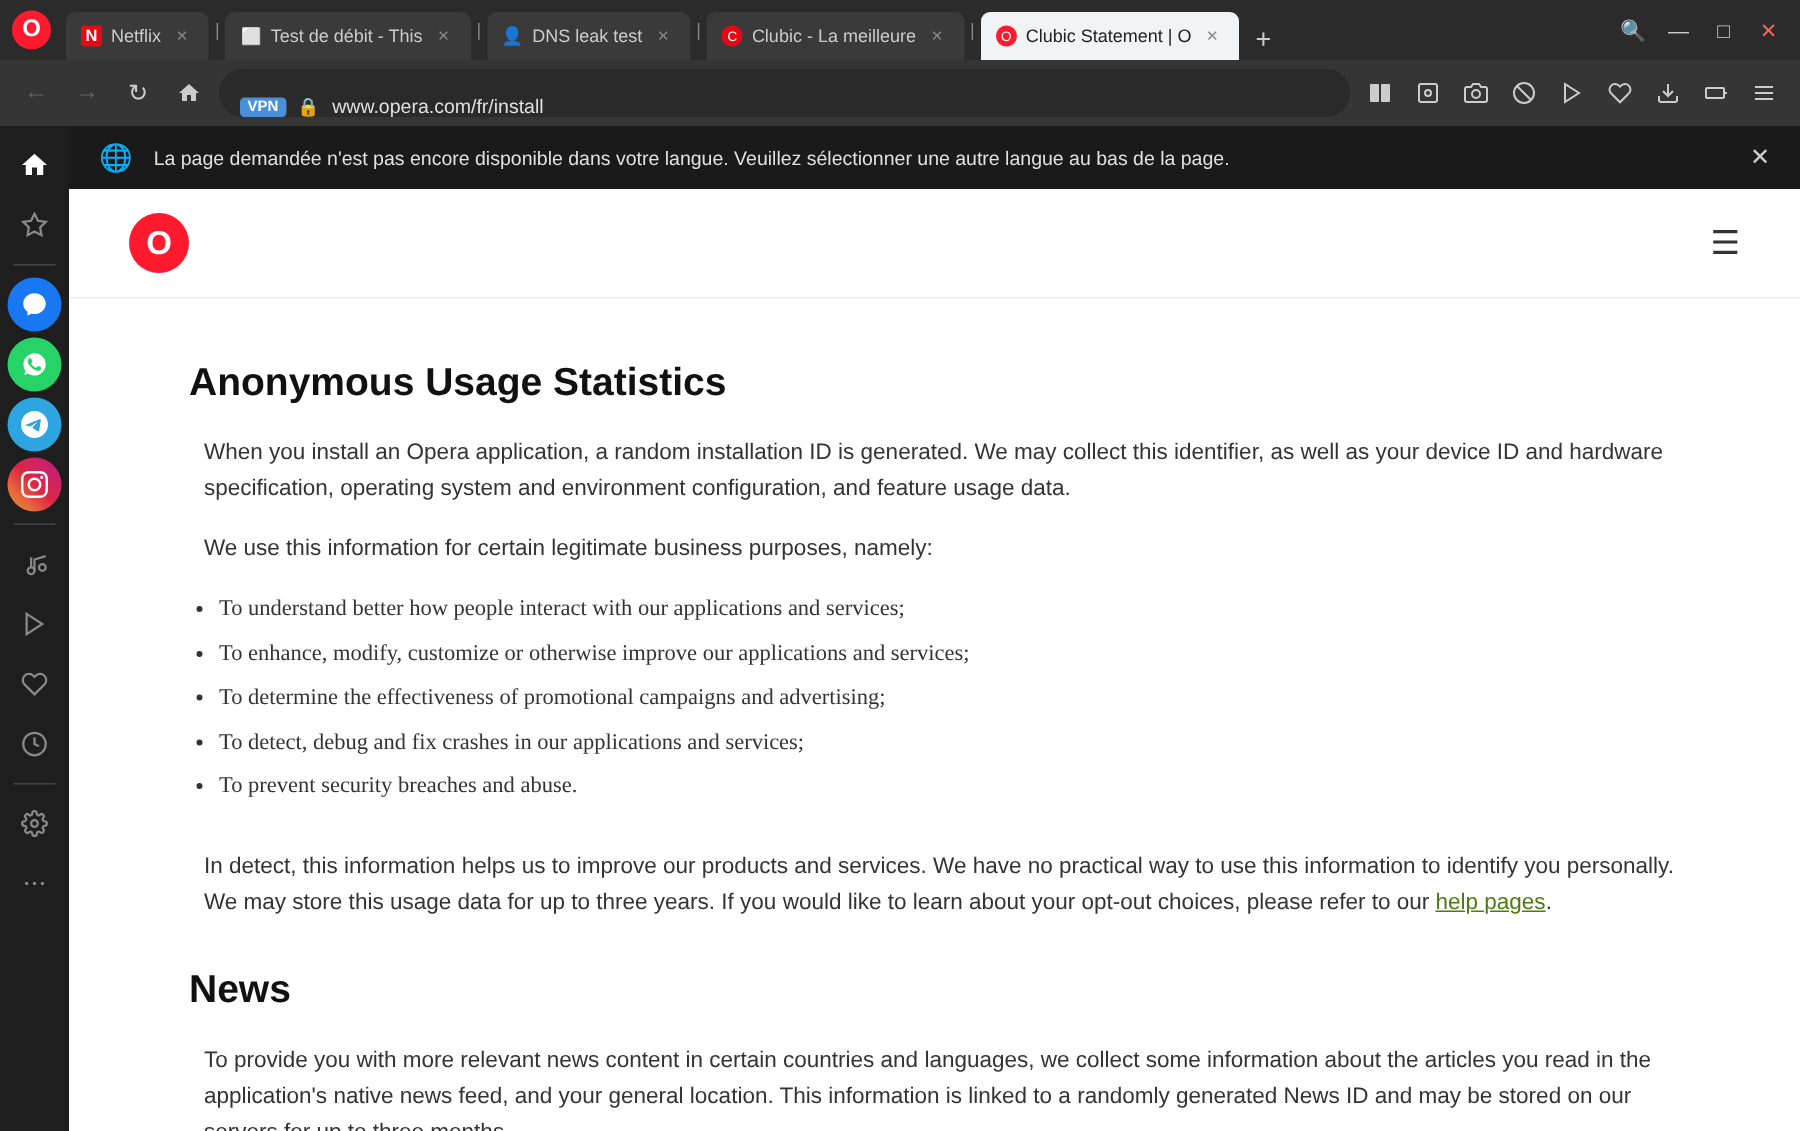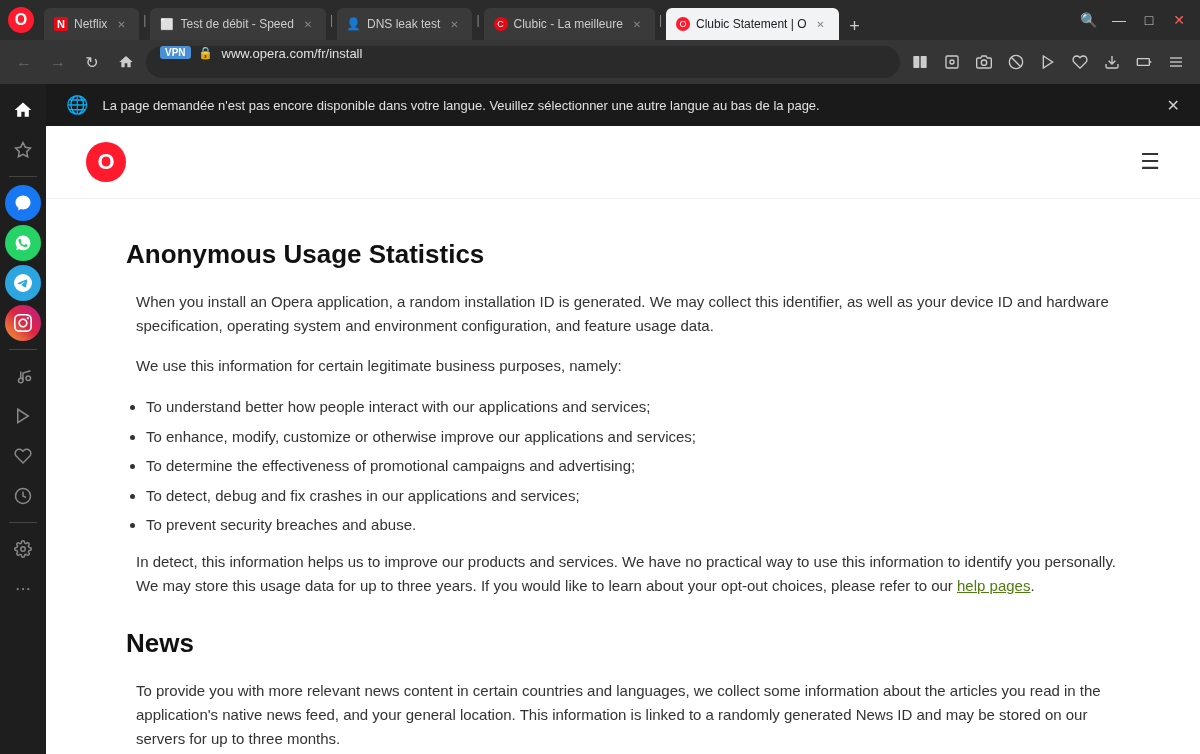--- a/index.html
+++ b/index.html
@@ -99,21 +99,21 @@
       color: #ccc; font-size: 16px; cursor: pointer;
       flex-shrink: 0;
     }
     .nav-btn.disabled { color: #666; }
     .address-box {
       flex: 1;
       background: #2a2a2a;
       border-radius: 20px;
       height: 32px;
       display: flex;
-      align-items: flex-start;
+      align-items: flex-end;
       padding: 0 14px;
       gap: 8px;
     }
     .vpn-badge {
       background: #4a90d9;
       color: white;
       font-size: 10px;
       font-weight: bold;
       padding: 1px 5px;
       border-radius: 3px;
@@ -230,21 +230,22 @@
       margin-bottom: 20px;
     }
     .article p {
       font-size: 15px;
       line-height: 1.6;
       color: #333;
       margin-bottom: 16px;
       margin-left: 10px;
     }
     .article ul {
-      margin: 10px 0 12px 20px;
+      margin: 10px 0 28px 20px;
+      font-family: Liberation Serif, serif;
     }
     .article ul li {
       font-size: 15px;
       line-height: 1.7;
       color: #333;
       margin-bottom: 4px;
     }
     .article a {
       color: #4d7c0f;
       text-decoration: underline;
@@ -269,21 +270,21 @@
     <div class="tab">
       <div class="tab-favicon" style="background:#e50914;color:white;border-radius:2px;font-weight:bold;">N</div>
       <span>Netflix</span>
       <div class="tab-close">✕</div>
     </div>
 
     <div style="color:#888;font-size:12px;padding:0 2px;align-self:center;">|</div>
 
     <div class="tab">
       <div class="tab-favicon" style="color:#ccc;">⬜</div>
-      <span>Test de débit - Speed</span>
+      <span>Test de débit - This</span>
       <div class="tab-close">✕</div>
     </div>
 
     <div style="color:#888;font-size:12px;padding:0 2px;align-self:center;">|</div>
 
     <div class="tab">
       <div class="tab-favicon" style="color:#4a90d9;font-size:12px;">👤</div>
       <span>DNS leak test</span>
       <div class="tab-close">✕</div>
     </div>

